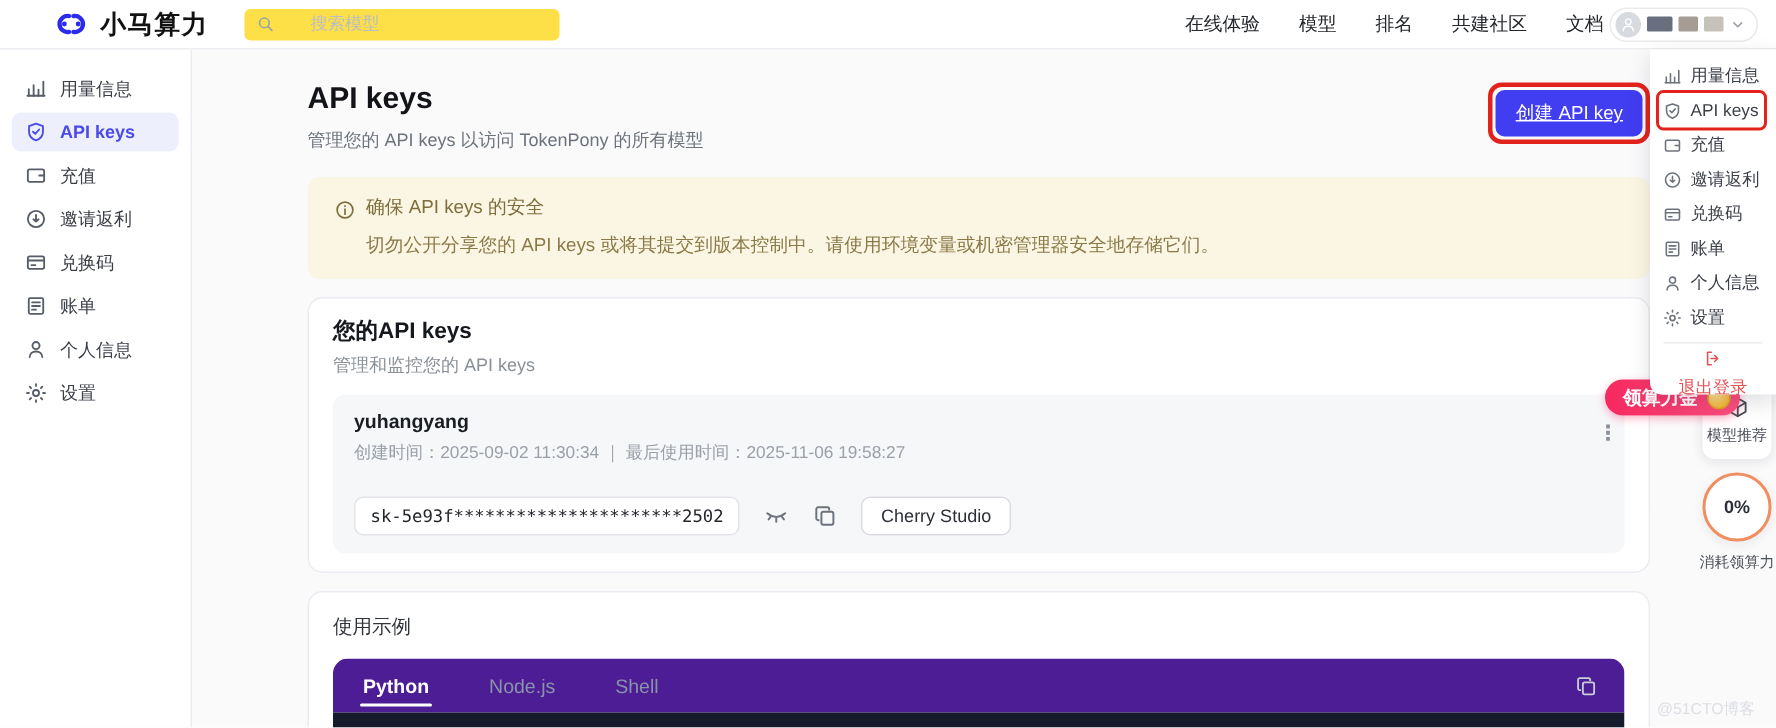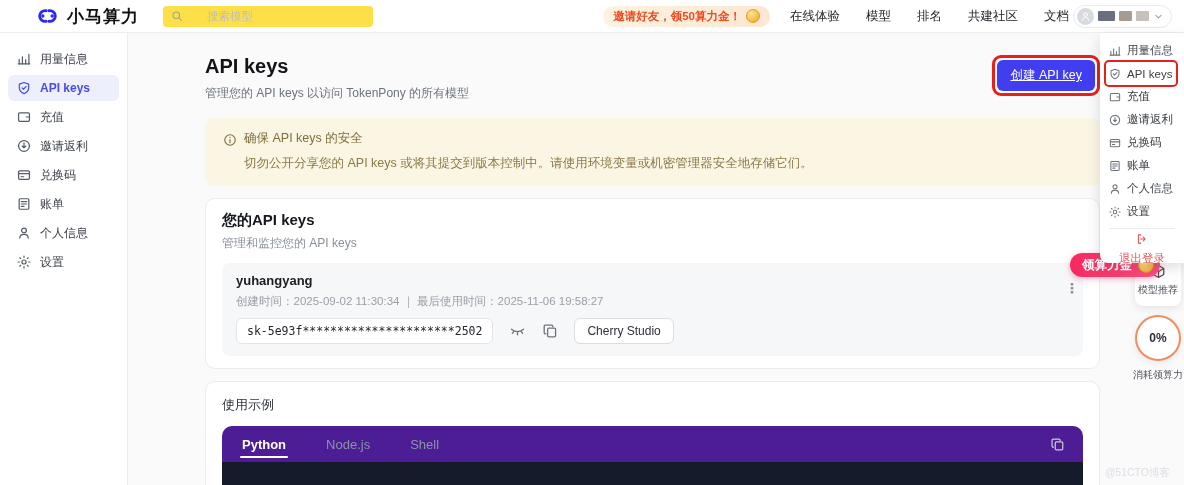--- a/index.html
+++ b/index.html
@@ -64,21 +64,21 @@
   .warn-title-row { display:flex; align-items:flex-end; gap:7px; font-size:12.5px; }
   .warn-body { margin-top:8px; margin-left:21px; font-size:12.5px; color:#8a7a48; }
 
   .card { margin-top:12px; background:#fff; border:1px solid #ebecf1; border-radius:10px; }
   .keys-card { padding:12px 16px 12px; position:relative; }
   .keys-title { font-size:15px; font-weight:bold; color:#15181d; }
   .keys-sub { margin-top:5px; font-size:12px; color:#8a9097; }
   .key-item { margin-top:11px; background:#f6f7f9; border-radius:8px; padding:10px 14px 12px; }
   .key-name { font-size:13px; font-weight:bold; color:#1a1d22; }
   .key-meta { margin-top:6px; font-size:11.5px; color:#9aa0a8; }
-  .key-row { margin-top:9px; display:flex; align-items:center; gap:16px; }
+  .key-row { margin-top:22px; display:flex; align-items:center; gap:16px; }
   .key-box { background:#fff; border:1px solid #e3e4e9; border-radius:6px; padding:5px 10px;
     font-family:"DejaVu Sans Mono","Liberation Mono",monospace; font-size:11.5px; color:#23262b; }
   .icon-btn { color:#6d737c; cursor:pointer; background:none; border:0; padding:0; display:flex; }
   .tool-btn { background:#fff; border:1px solid #dcdde3; border-radius:6px; padding:5px 12px;
     font-size:12px; color:#2c3036; font-family:inherit; cursor:pointer; }
   .kebab { position:absolute; right:20px; top:86px; color:#8a9097; font-size:14px; font-weight:bold;
     letter-spacing:0; line-height:6px; cursor:pointer; }
 
   .usage-card { padding:14px 16px 0; overflow:hidden; border-radius:10px; }
   .usage-title { font-size:13px; color:#30343a; }
@@ -210,24 +210,20 @@
   </div>
   <div class="search-box">
     <span>
         <svg width="12" height="12" viewBox="0 0 16 16">
           <use href="#i-search"></use>
         </svg>
       </span>
     <input type="text" placeholder="搜索模型" style="">
   </div>
   <div class="hdr-spacer"></div>
-  <div class="promo-pill">
-    <span>邀请好友，领50算力金！</span>
-    <span class="coin"></span>
-  </div>
   <div class="nav">
     <span class="nav-item">在线体验</span>
     <span class="nav-item">模型</span>
     <span class="nav-item">排名</span>
     <span class="nav-item">共建社区</span>
     <span class="nav-item">文档</span>
   </div>
   <div class="avatar-pill">
     <span class="avatar-circle">
       <svg width="11" height="11" viewBox="0 0 16 16" style="color:#fff">

